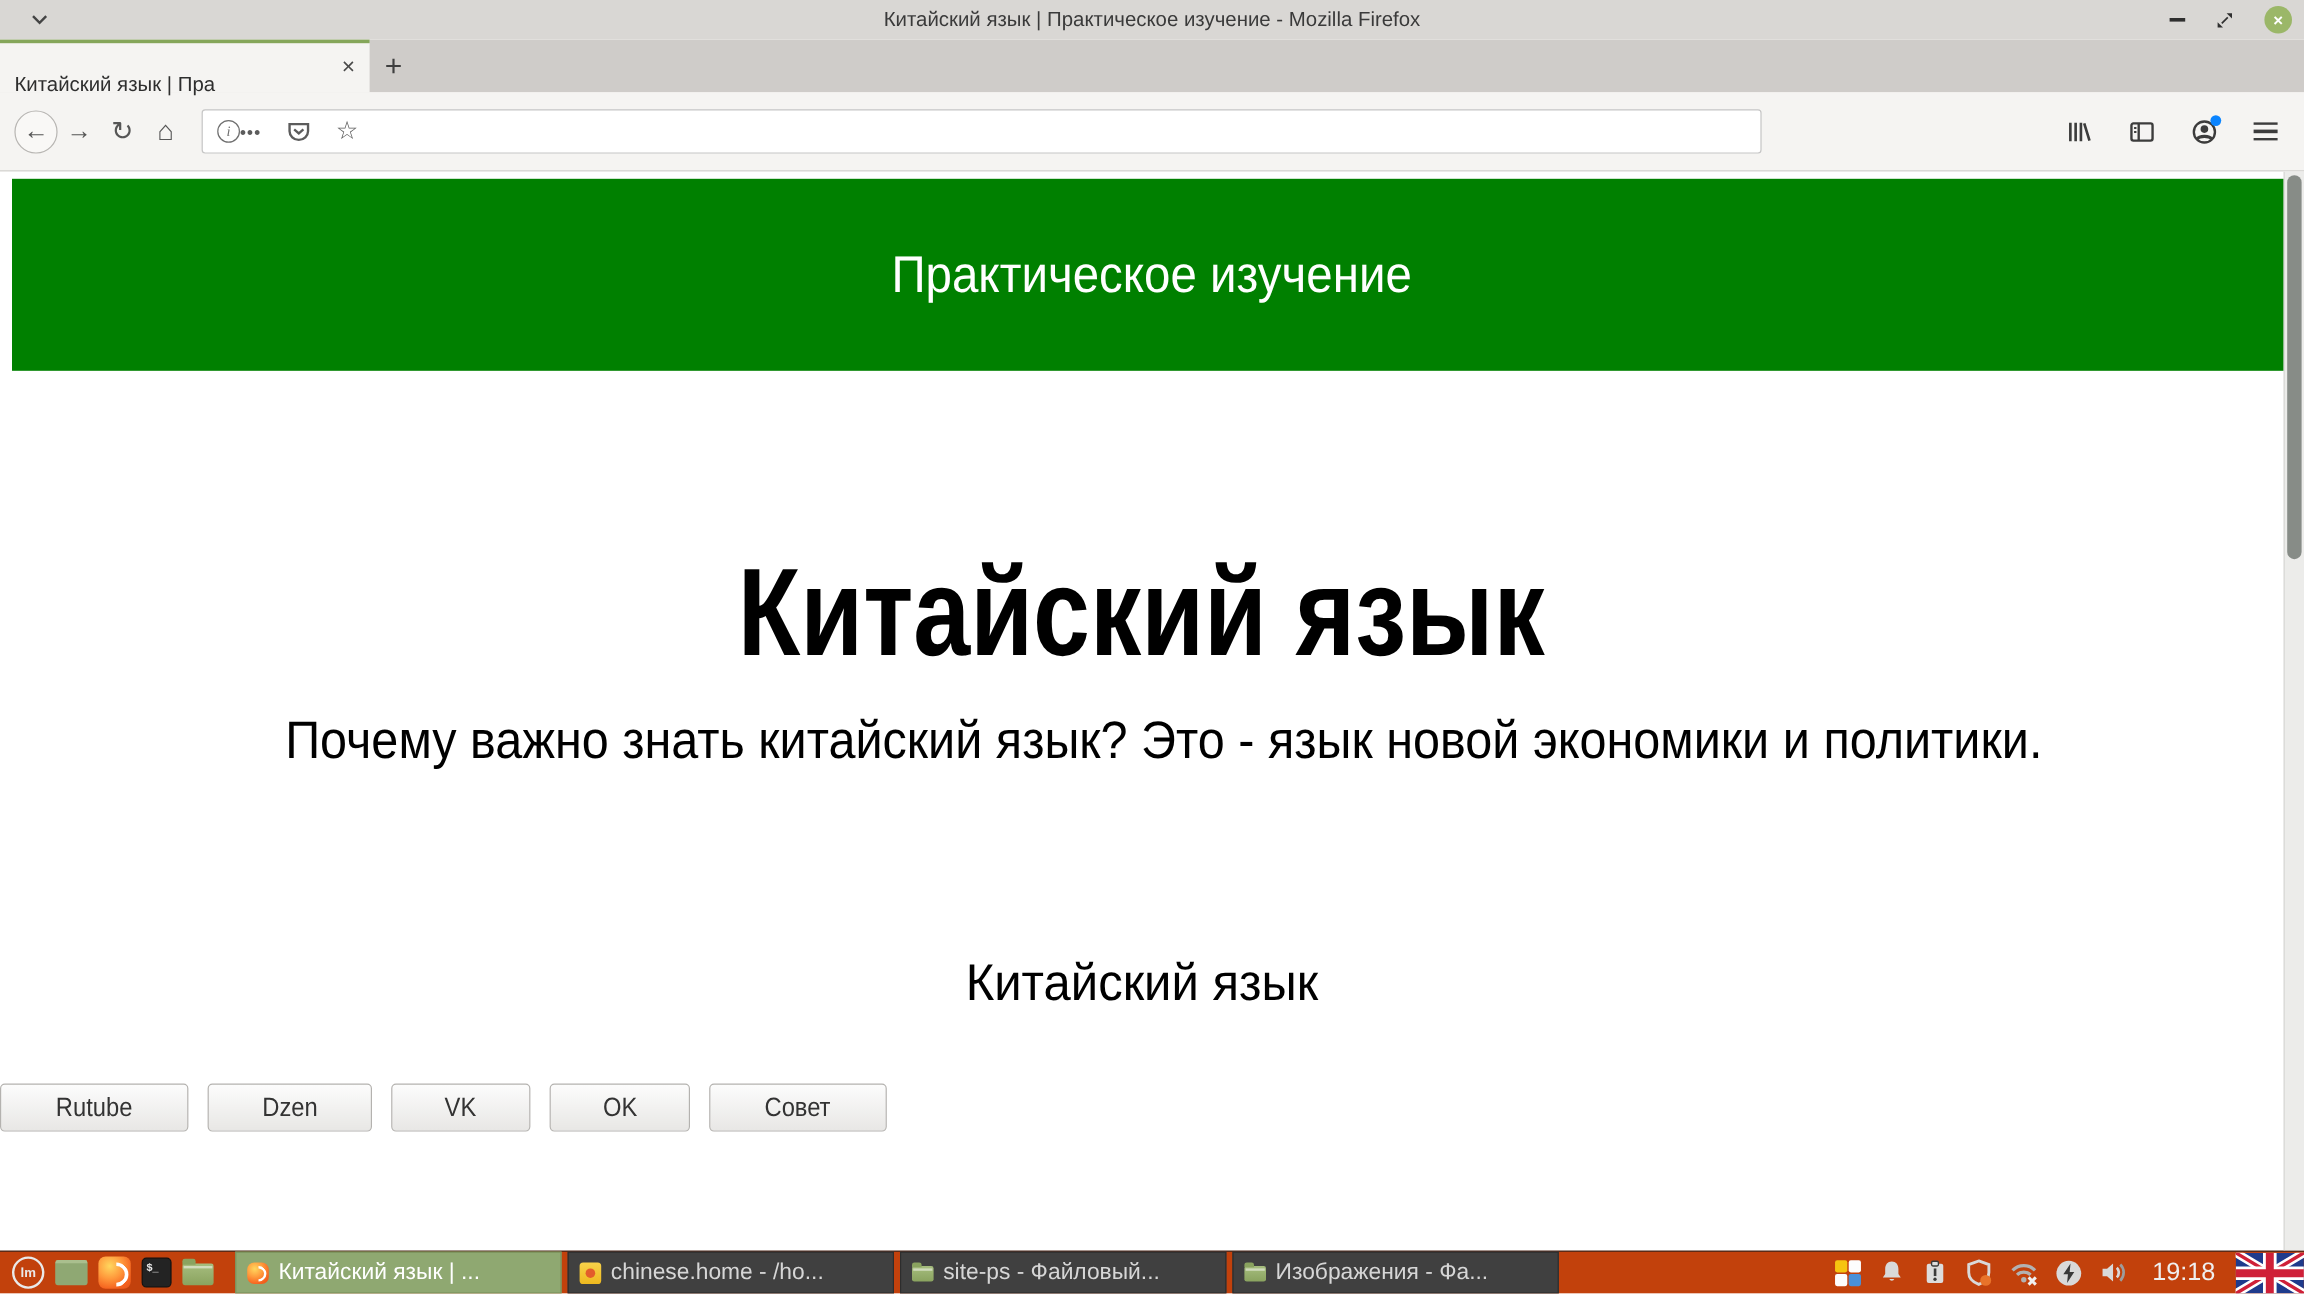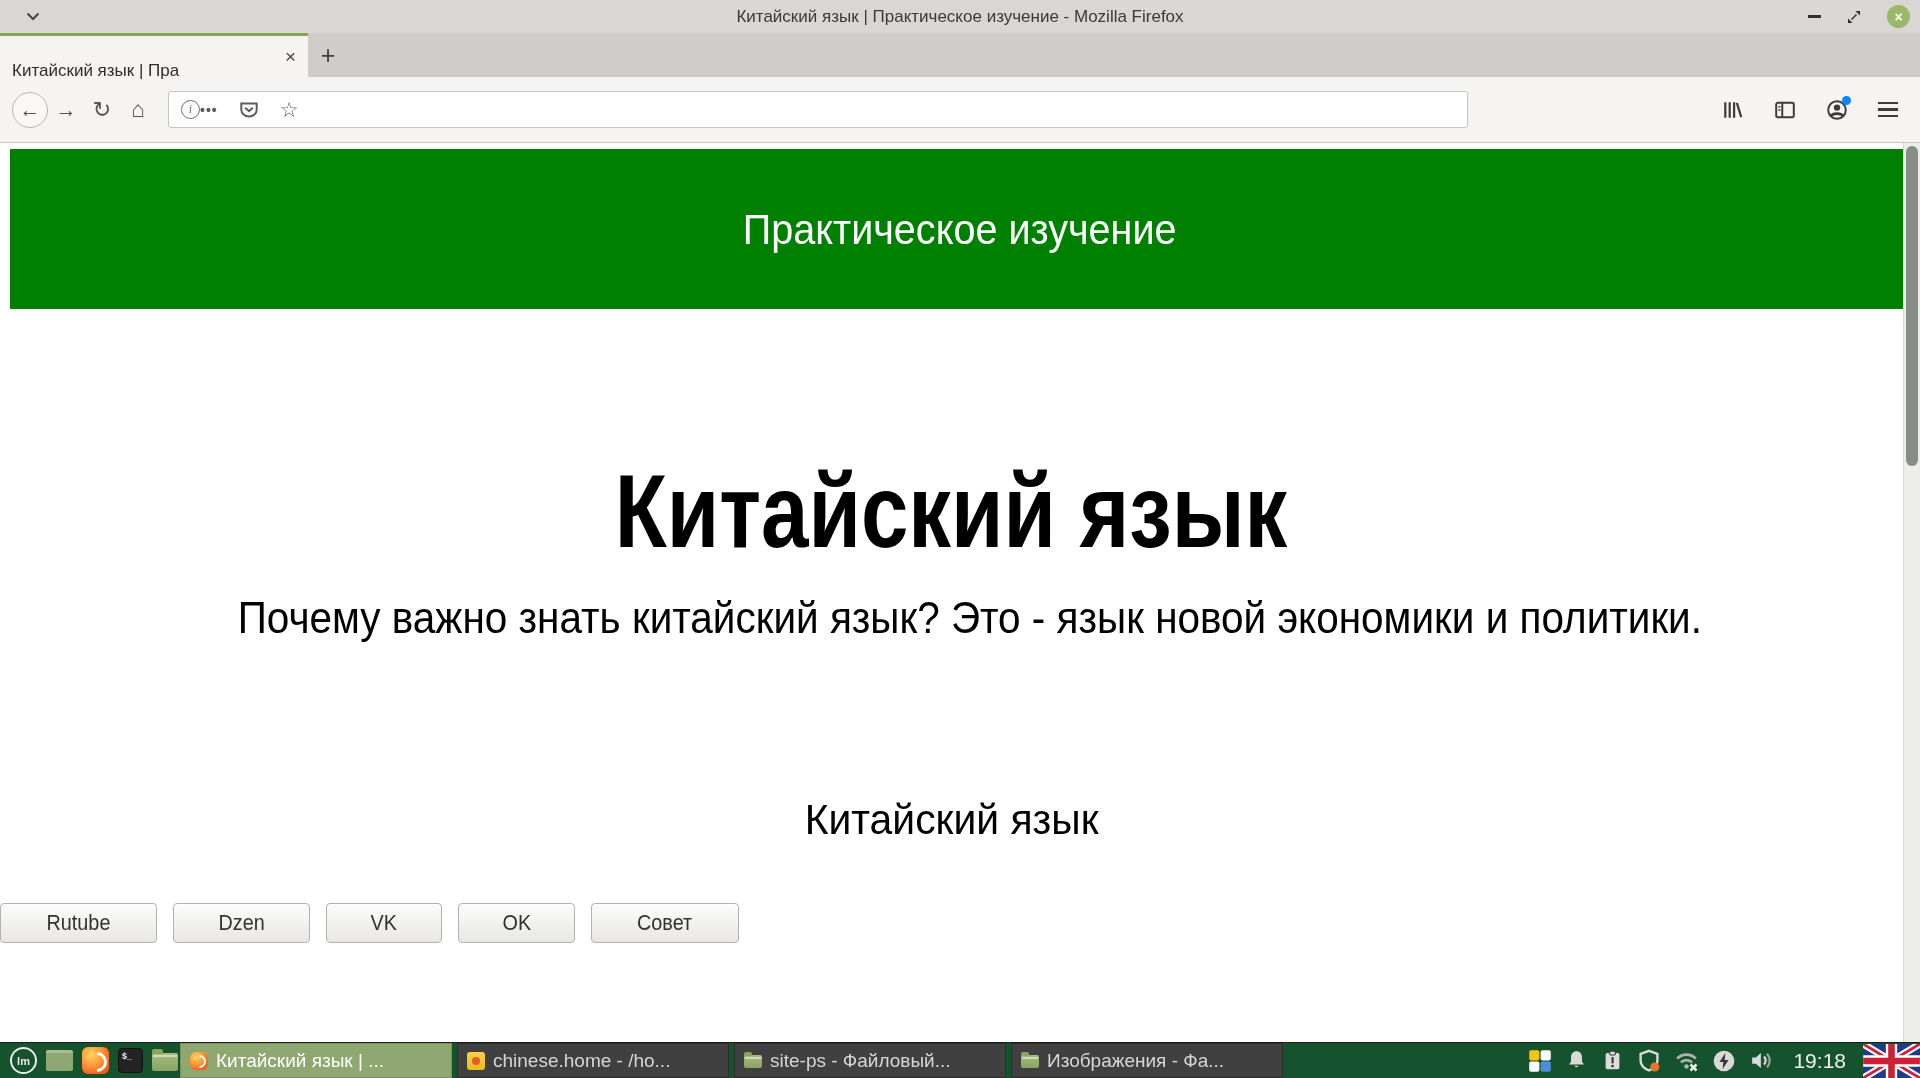--- a/index.html
+++ b/index.html
@@ -72,21 +72,21 @@
   .btn-row { position:absolute; top:760px; left:0; right:17px; display:flex; justify-content:flex-start; gap:16px; }
   .pbtn { height:40px; padding:0 42px; background:linear-gradient(#fcfcfc,#e8e7e5); border:1px solid #b4b2af;
           border-radius:4px; font-size:22px; color:#333; display:flex; align-items:center; }
   .pbtn span { display:inline-block; transform:scaleX(0.9); }
 
   
   .scrollbar { position:absolute; top:0; right:0; width:17px; height:100%; background:#ececea; border-left:1px solid #d7d7d5; }
   .scroll-thumb { position:absolute; top:3px; left:2px; width:12px; height:320px; background:#878c87; border-radius:7px; }
 
   
-  .taskbar { height:36px; background:#14532d; border-top:1px solid #1d1d1d; display:flex; align-items:center;
+  .taskbar { height:36px; background:#c2410c; border-top:1px solid #1d1d1d; display:flex; align-items:center;
              padding-left:10px; flex:none; }
   .launchers { display:flex; align-items:center; gap:9px; flex:none; }
   .mint-icon { width:27px; height:27px; border-radius:50%; border:2px solid #e9e9e9; color:#e9e9e9;
                font-size:11px; font-weight:bold; display:flex; align-items:center; justify-content:center; }
   .desk-icon { width:27px; height:21px; background:#8fa873; border-top:3px solid #aabf8e; border-radius:2px; }
   .ff-icon { width:27px; height:27px; border-radius:6px; position:relative; overflow:hidden;
              background:radial-gradient(circle at 35% 30%, #ffd75e 0%, #ff9a3c 40%, #f4611e 75%, #e4551b 100%); }
   .ff-icon::after { content:""; position:absolute; left:5px; top:5px; width:14px; height:14px; border-radius:50%;
              border:3px solid #fff; border-left-color:transparent; border-bottom-color:transparent; transform:rotate(45deg); }
   .ff-mini { width:18px; height:18px; flex:none; }
@@ -95,21 +95,21 @@
                color:#e8e8e8; font-size:9px; font-weight:bold; padding:2px 0 0 3px; }
   .folder-icon { width:26px; height:18px; background:linear-gradient(#a6bd7e,#8aa35f); border-radius:2px; position:relative; margin-top:3px; }
   .folder-icon::before { content:""; position:absolute; top:-4px; left:0; width:11px; height:5px; background:#8aa35f; border-radius:2px 2px 0 0; }
   .folder-icon::after { content:""; position:absolute; top:2px; left:1px; right:1px; height:2px; background:rgba(255,255,255,.5); }
   .folder-mini { width:18px; height:13px; margin-top:2px; flex:none; }
   .folder-mini::before { width:8px; height:4px; top:-3px; }
   .editor-icon { width:18px; height:18px; border-radius:3px; background:linear-gradient(#f7d24a,#eeb91f);
                  position:relative; flex:none; }
   .editor-icon::after { content:""; position:absolute; left:5px; top:5px; width:8px; height:8px; border-radius:50%;
                  background:#e35d2b; }
-  .winlist { display:flex; align-items:stretch; height:100%; margin-left:2px; gap:5px; }
+  .winlist { display:flex; align-items:stretch; height:100%; margin-left:18px; gap:5px; }
   .win-btn { width:272px; display:flex; align-items:center; gap:8px; padding:0 9px;
              background:#404040; border:1px solid #2d2d2d; color:#d6d6d6; font-size:19px; }
   .win-btn .wb-label { white-space:nowrap; overflow:hidden; }
   .win-btn.active { background:#8fa871; border-color:#7a925c; color:#ffffff; }
   .tray { margin-left:auto; display:flex; align-items:center; gap:13px; }
   .tray svg { display:block; }
   .clock { color:#efefef; font-size:21px; margin:0 4px 0 6px; }
   .flag { width:57px; height:34px; flex:none; }
 </style>
 </head>

